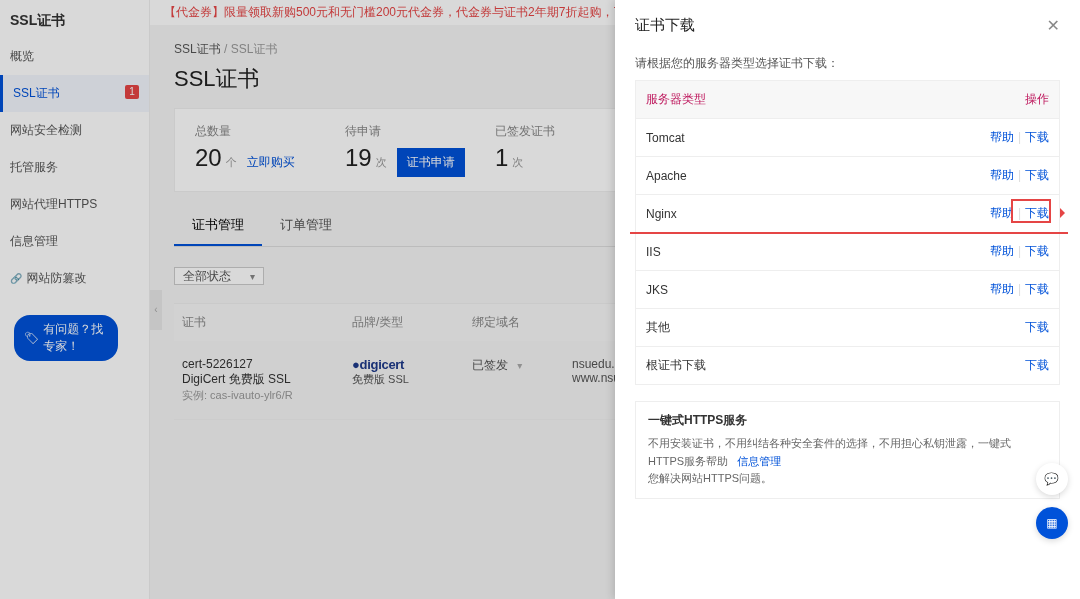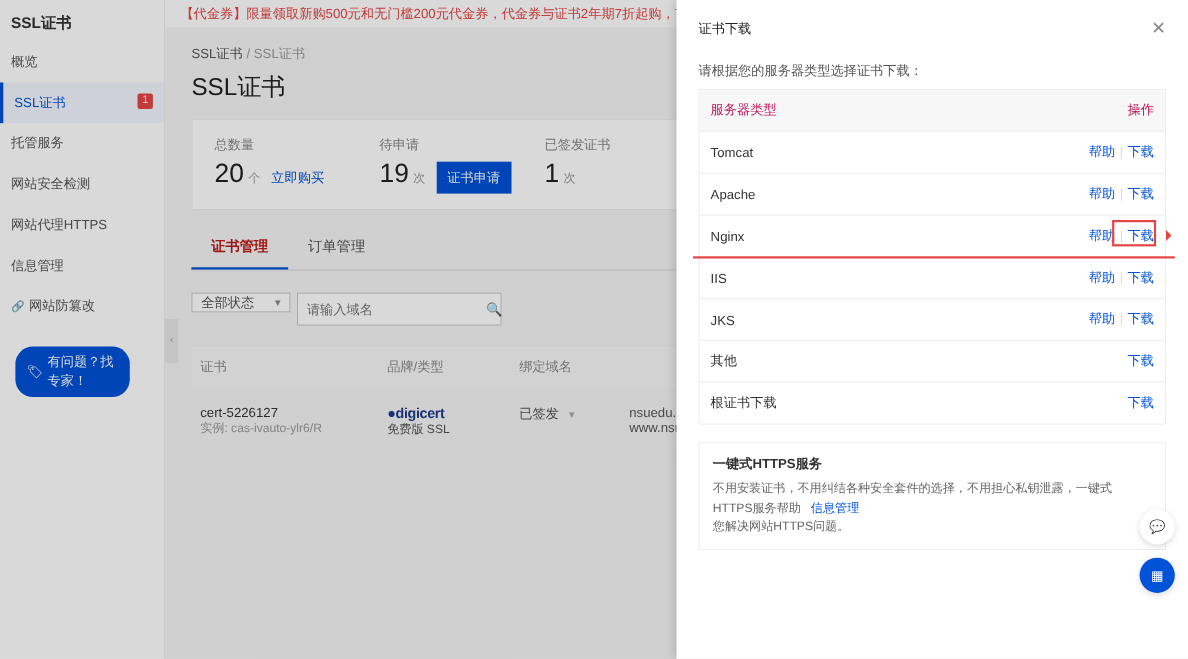--- a/index.html
+++ b/index.html
@@ -22,21 +22,21 @@
   .stat-row { background: #fff; border: 1px solid #eee; padding: 14px 20px 14px 20px; display: flex; }
   .stat-block { flex: 0 0 150px; }
   .stat-label { color: #888; font-size: 12px; }
   .stat-val { display: flex; align-items: baseline; margin-top: 4px; }
   .stat-num { font-size: 24px; color: #222; }
   .stat-unit { font-size: 11px; color: #999; margin-left: 4px; }
   .stat-link { color: #0052d9; font-size: 12px; margin-left: 10px; cursor: pointer; }
   .stat-btn { background: #0052d9; color: #fff; border: none; font-size: 12px; padding: 6px 10px; margin-left: 10px; cursor: pointer; }
   .tabs { border-bottom: 1px solid #ddd; margin-top: 14px; display: flex; }
   .tab { padding: 10px 18px; color: #555; cursor: pointer; font-size: 13px; }
-  .tab.active { color: #b91c1c; border-bottom: 2px solid #0052d9; font-weight: 700; }
+  .tab.active { color: #000000; border-bottom: 2px solid #0052d9; font-weight: 400; }
   .filter-row { margin-top: 20px; display: flex; gap: 6px; }
   .select-box { width: 90px; height: 18px; border: 1px solid #ccc; background: #fff; display: flex; align-items: center; padding: 0 8px; color: #555; justify-content: space-between; }
   .chev { color: #888; font-size: 10px; }
   .input-box { width: 186px; height: 30px; border: 1px solid #ccc; background: #fff; display: flex; align-items: center; }
   .input-box input { border: none; outline: none; flex: 1; padding: 0 8px; font-size: 12px; color: #555; }
   .search-ico { width: 30px; text-align: center; color: #888; cursor: pointer; }
   .tbl { width: 100%; margin-top: 18px; border-top: 1px solid #eee; }
   .tbl-head { display: flex; background: #f7f7f7; color: #888; font-size: 12px; }
   .tbl-head > div, .tbl-row > div { padding: 10px 8px; }
   .c1 { width: 170px; } .c2 { width: 120px; } .c3 { width: 100px; } .c4 { width: 150px; }
@@ -48,21 +48,21 @@
   .brand-logo .dot { color: #1e3a8a; }
   .brand-sub { color: #555; font-size: 11px; }
   .status-chip { color: #555; }
   .chip-chev { color: #aaa; font-size: 10px; margin-left: 6px; }
   .domain-txt { color: #555; font-size: 12px; }
 
   
   .mask { position: absolute; left: 0; top: 0; width: 1080px; height: 599px; background: rgba(0,0,0,0.15); }
   .drawer { position: absolute; top: 0; right: 0; width: 465px; height: 599px; background: #fff; box-shadow: -2px 0 8px rgba(0,0,0,0.15); padding: 16px 20px; }
   .drawer-head { display: flex; justify-content: space-between; align-items: center; margin-bottom: 20px; }
-  .drawer-title { font-size: 12px; color: #222; }
+  .drawer-title { font-size: 15px; color: #222; }
   .close { color: #888; font-size: 16px; cursor: pointer; }
   .drawer-hint { color: #555; font-size: 12px; margin-bottom: 8px; }
   .dl-table { width: 100%; border: 1px solid #eee; }
   .dl-head { display: flex; background: #f7f7f7; color: #be185d; }
   .dl-head > div, .dl-row > div { padding: 10px 10px; font-size: 12px; }
   .dl-c1 { flex: 1; } .dl-c2 { width: 80px; text-align: right; }
   .dl-row { display: flex; border-top: 1px solid #eee; align-items: center; }
   .dl-row.hl { position: relative; }
   .hl-box { position: absolute; right: 8px; top: 4px; width: 40px; height: 24px; border: 2px solid #e54545; pointer-events: none; }
   .hl-arrow { position: absolute; left: -6px; bottom: -2px; width: 438px; height: 0; border-bottom: 2px solid #e54545; }
@@ -82,22 +82,22 @@
 </head>
 <body>
 
 <div class="sidebar">
   <div class="side-title">SSL证书</div>
   <div class="side-item"><span>概览</span></div>
   <div class="side-item active">
     <span>SSL证书</span>
     <span class="badge">1</span>
   </div>
+  <div class="side-item"><span>网站安全检测</span></div>
   <div class="side-item"><span>托管服务</span></div>
-  <div class="side-item"><span>网站安全检测</span></div>
   <div class="side-item"><span>网站代理HTTPS</span></div>
   <div class="side-item"><span>信息管理</span></div>
   <div class="side-item"><span class="link-ico">🔗</span><span>网站防篡改</span></div>
   <div class="help-btn">
     <span class="ico">🏷</span>
     <span>有问题？找专家！</span>
   </div>
 </div>
 
 <div class="main">
@@ -140,35 +140,32 @@
     <div class="tabs">
       <div class="tab active">证书管理</div>
       <div class="tab">订单管理</div>
     </div>
 
     <div class="filter-row">
       <div class="select-box">
         <span>全部状态</span>
         <span class="chev">▾</span>
       </div>
-      <div class="input-box">
-        <input type="text" placeholder="请输入域名" style="">
-        <span class="search-ico">🔍</span>
-      </div>
     </div>
 
     <div class="tbl">
       <div class="tbl-head">
         <div class="c1">证书</div>
         <div class="c2">品牌/类型</div>
         <div class="c4">绑定域名</div>
       </div>
       <div class="tbl-row">
         <div class="c1">
           <div class="cert-id">cert-5226127</div>
+          <div class="cert-name">DigiCert 免费版 SSL</div>
           <div class="cert-ex">实例: cas-ivauto-ylr6/R</div>
         </div>
         <div class="c2">
           <div class="brand-logo"><span class="dot">●</span><span>digicert</span></div>
           <div class="brand-sub">免费版 SSL</div>
         </div>
         <div class="c3">
           <span class="status-chip">已签发</span>
           <span class="chip-chev">▾</span>
         </div>

